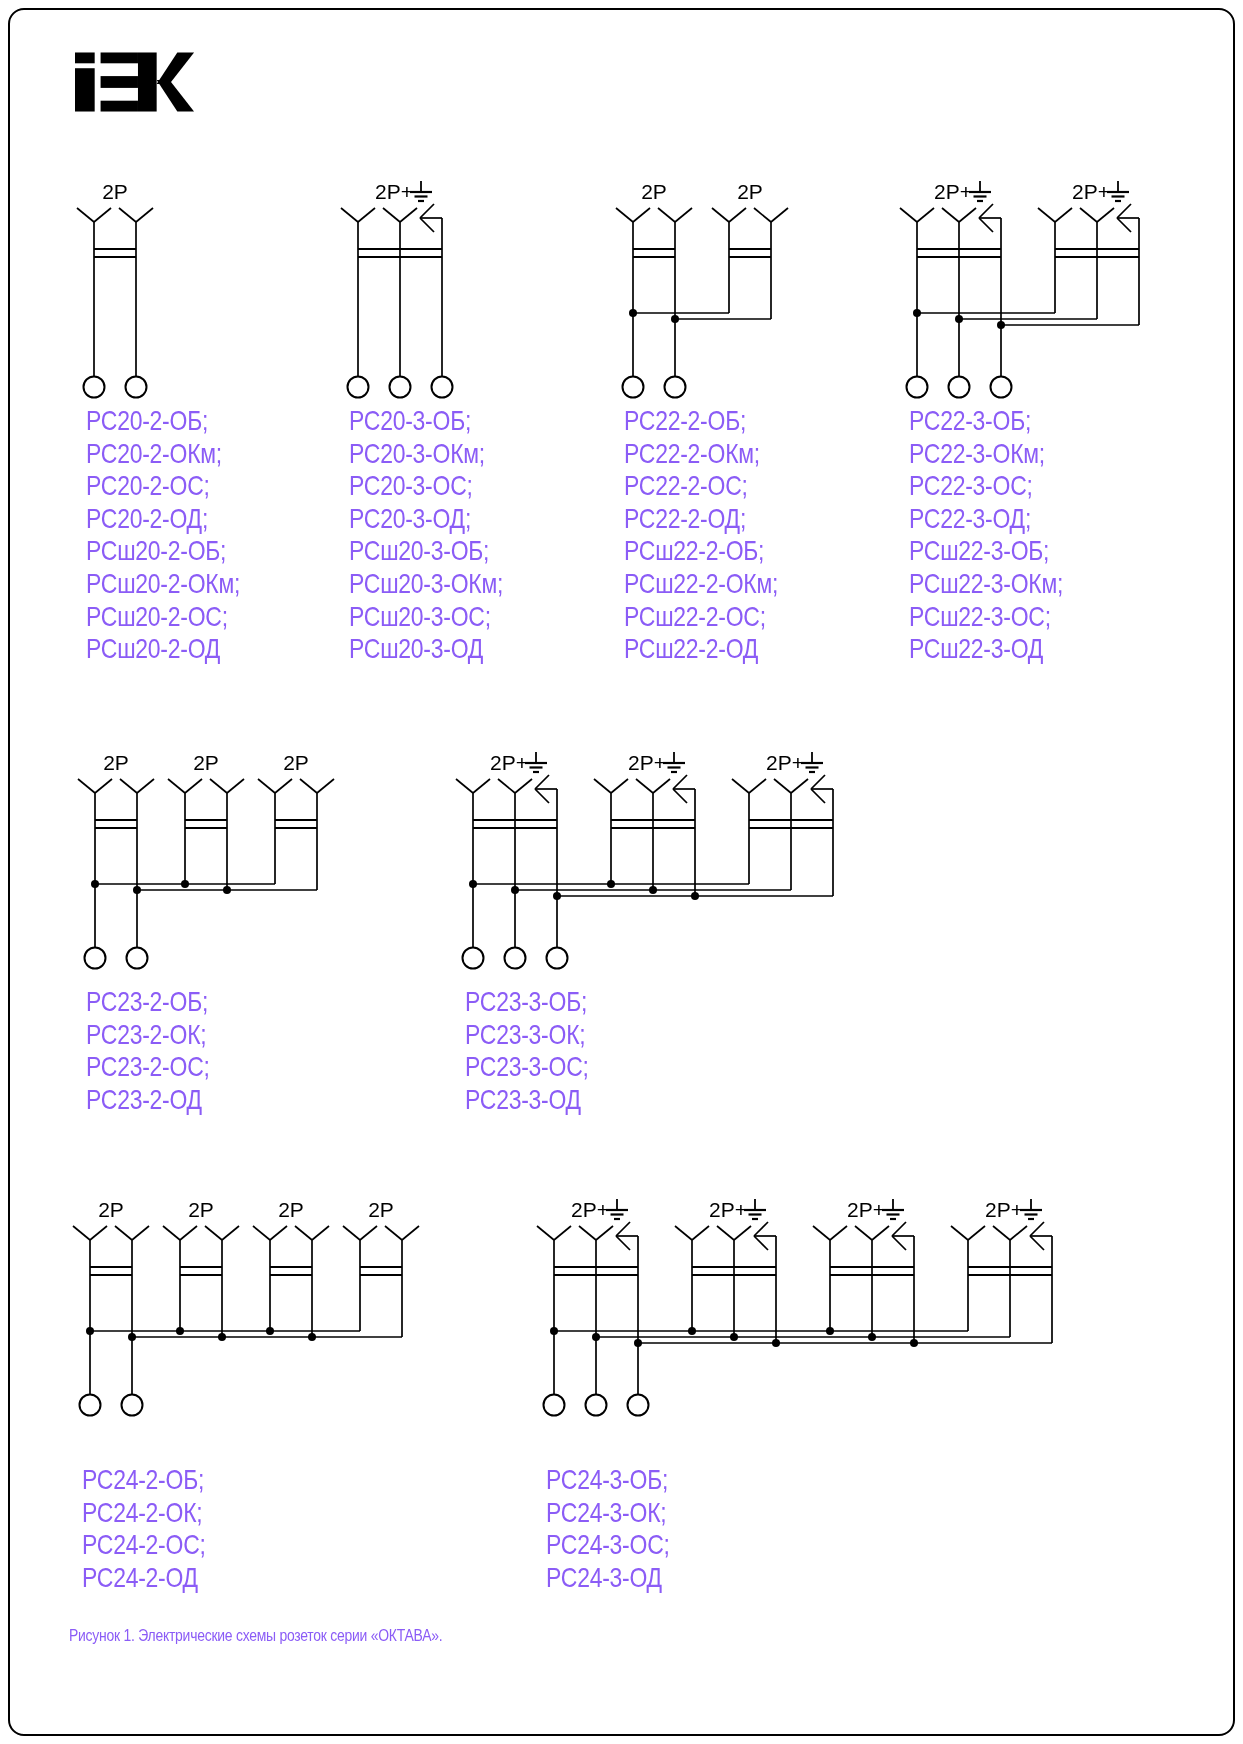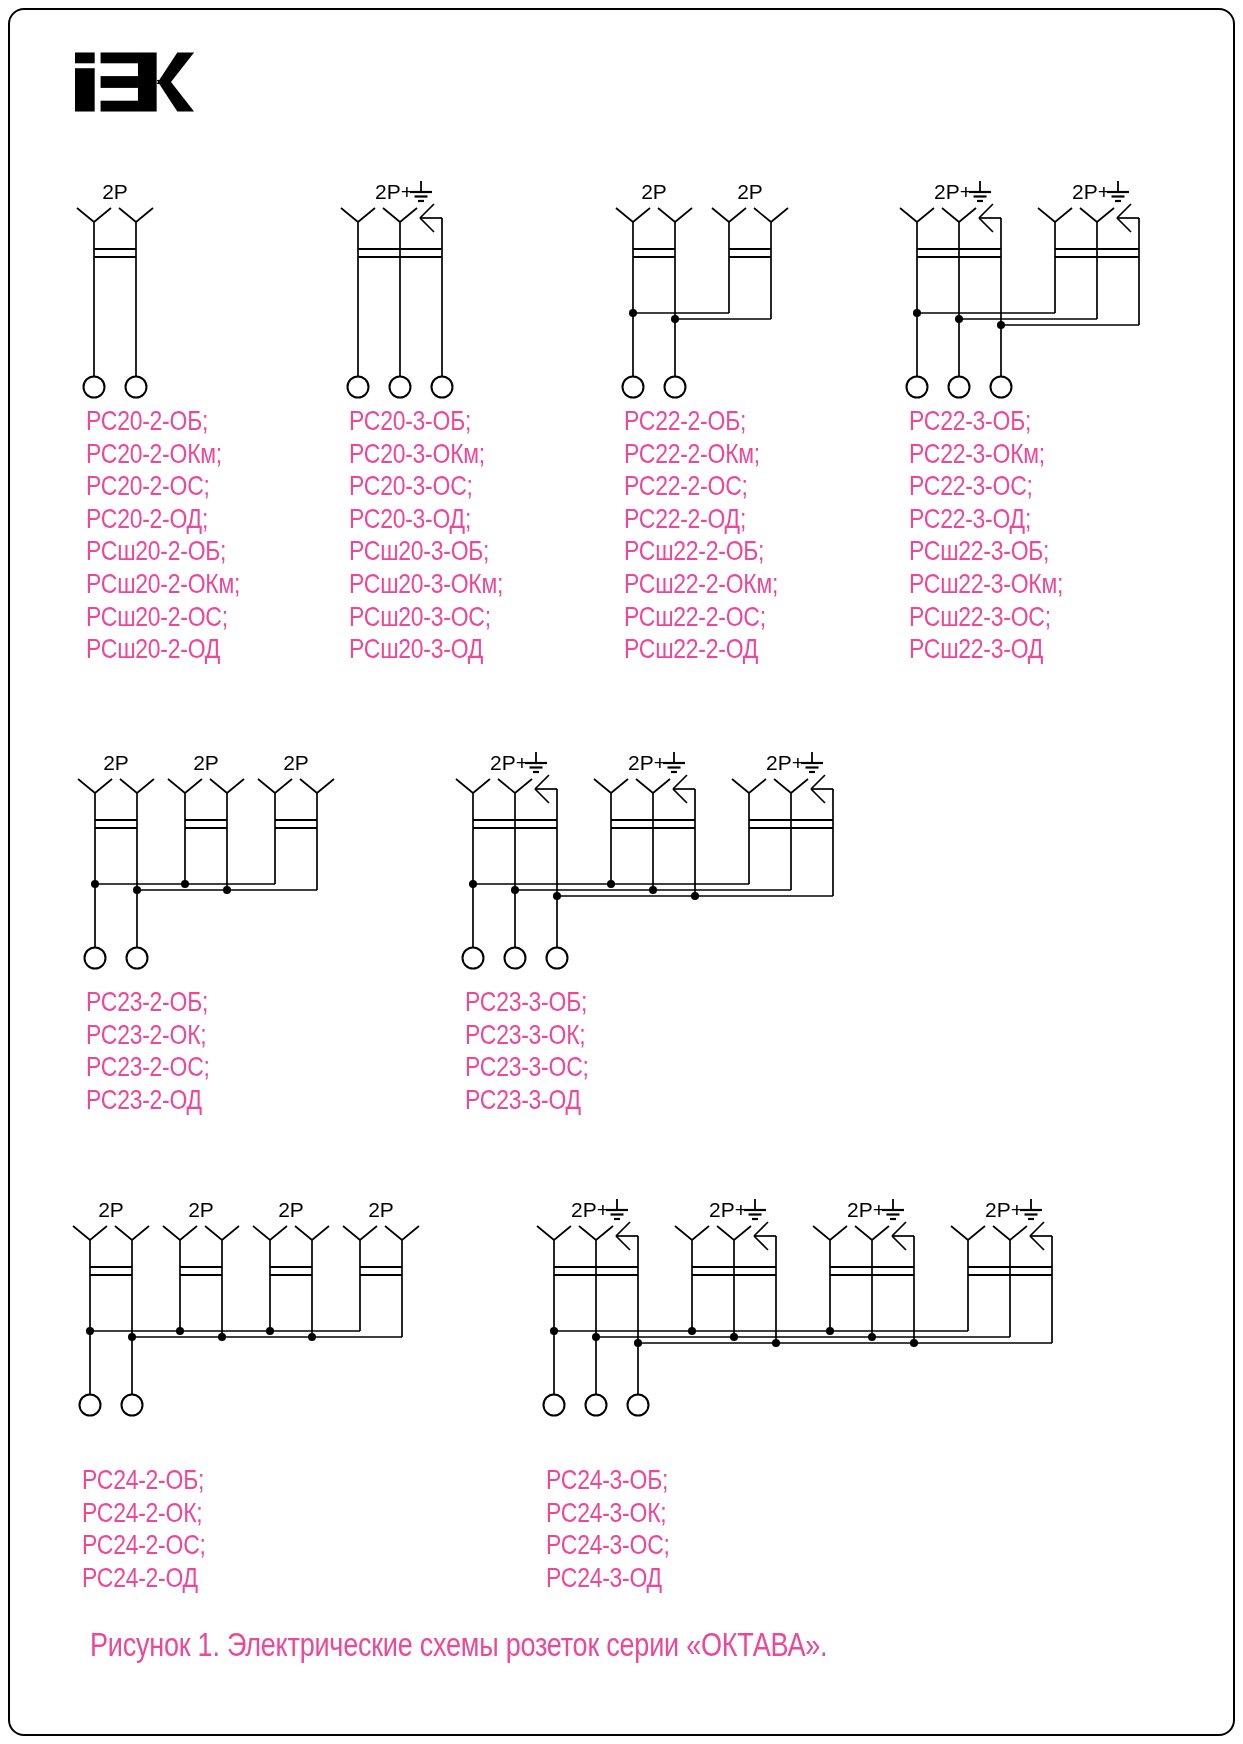--- a/index.html
+++ b/index.html
@@ -1,25 +1,25 @@
 <!DOCTYPE html>
 <html><head>
 <meta charset="utf-8">
 <style>
   html,body{margin:0;padding:0;background:#fff}
   .page{position:relative;width:1243px;height:1744px;background:#fff;
-        font-family:"Liberation Sans",sans-serif;color:#ec4899;overflow:hidden}
+        font-family:"Liberation Sans",sans-serif;color:#8b5cf6;overflow:hidden}
   .frame{position:absolute;left:8px;top:8px;right:8px;bottom:8px;
          border:2.5px solid #000;border-radius:16px;pointer-events:none}
   .logo{position:absolute;left:75px;top:52px}
   svg.diagram{position:absolute;overflow:visible}
   svg text{font-family:"Liberation Sans",sans-serif}
   .models{position:absolute;font-size:28px;line-height:32.6px;white-space:nowrap;
           transform:scaleX(.82);transform-origin:0 0;letter-spacing:-.3px}
-  .caption{position:absolute;left:90px;top:1626px;font-size:33px;white-space:nowrap}
+  .caption{position:absolute;left:69px;top:1626px;font-size:17px;white-space:nowrap}
   .caption .squeeze{display:inline-block;transform:scaleX(.82);
           transform-origin:0 50%;letter-spacing:-.3px}
 </style>
 </head>
 <body>
 
 <div class="page">
   <div class="frame"></div>
 
   <svg class="logo" width="122" height="60" viewBox="0 0 124 60">

